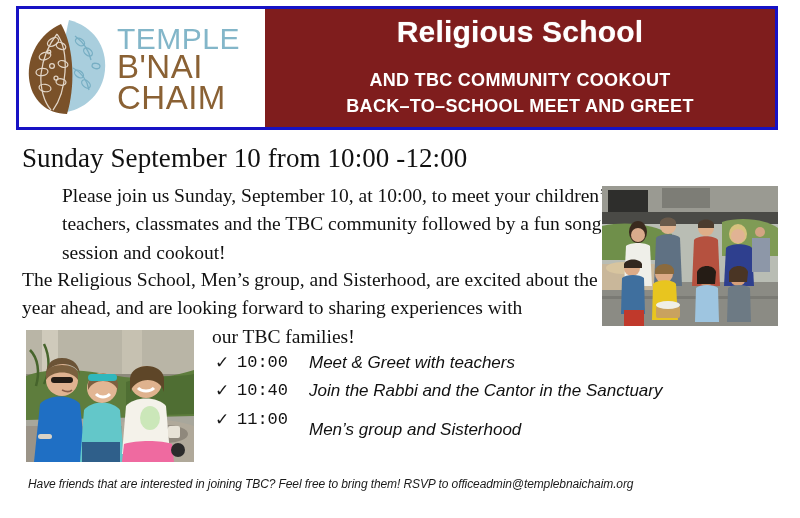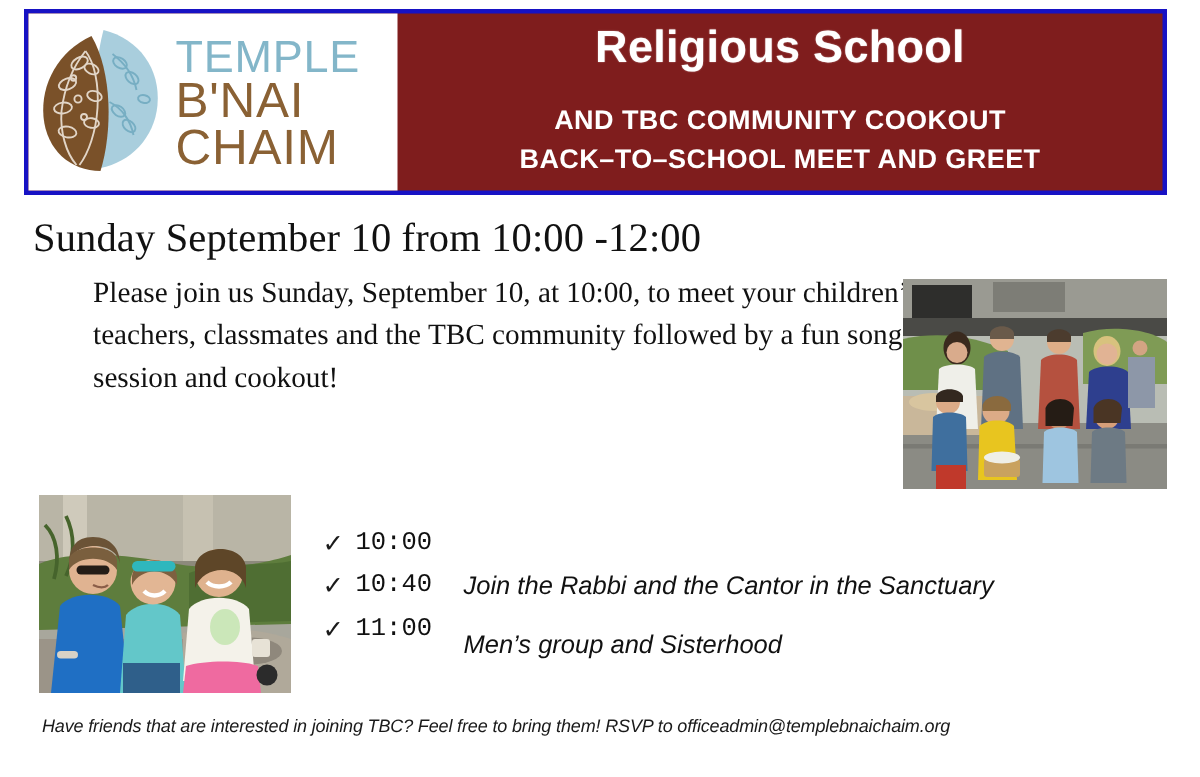--- a/index.html
+++ b/index.html
@@ -258,20 +258,24 @@
         <div>BACK–TO–SCHOOL MEET AND GREET</div>
       </div>
     </div>
 
   </div>
 
   <div class="headline">Sunday September 10 from 10:00 -12:00</div>
 
   <div class="para1"> Please join us Sunday, September 10, at 10:00, to meet your children’s teachers, classmates and the TBC community followed by a fun song session and cookout!</div>
 
+  <div class="para2">
+    <span>The Religious School, Men’s group, and Sisterhood, are excited about the year ahead, and are looking forward to sharing experiences with</span>
+    <span class="para2-last">our TBC families!</span>
+  </div>
 
   <div class="photo photo-right">
     <svg width="176" height="140" viewBox="0 0 176 140" xmlns="http://www.w3.org/2000/svg">
       <rect width="176" height="140" fill="#b9bdb4"></rect>
 
       <rect x="0" y="0" width="176" height="34" fill="#9a9a92"></rect>
       <rect x="0" y="26" width="176" height="12" fill="#4a4a46"></rect>
       <rect x="6" y="4" width="40" height="22" fill="#2e2e2c"></rect>
       <rect x="60" y="2" width="48" height="20" fill="#7d7d76"></rect>
 
@@ -380,20 +384,23 @@
         <rect x="142" y="96" width="12" height="12" rx="2" fill="#e7e2d6"></rect>
       </g>
     </svg>
   </div>
 
   <div class="schedule">
 
     <div class="sched-row">
       <span class="sched-check">✓</span>
       <span class="sched-time">10:00</span>
+      <span class="sched-desc">
+        <span>Meet &amp; Greet with teachers</span>
+      </span>
     </div>
 
     <div class="sched-row">
       <span class="sched-check">✓</span>
       <span class="sched-time">10:40</span>
       <span class="sched-desc">
         <span>Join the Rabbi and the Cantor in the Sanctuary</span>
       </span>
     </div>
 

